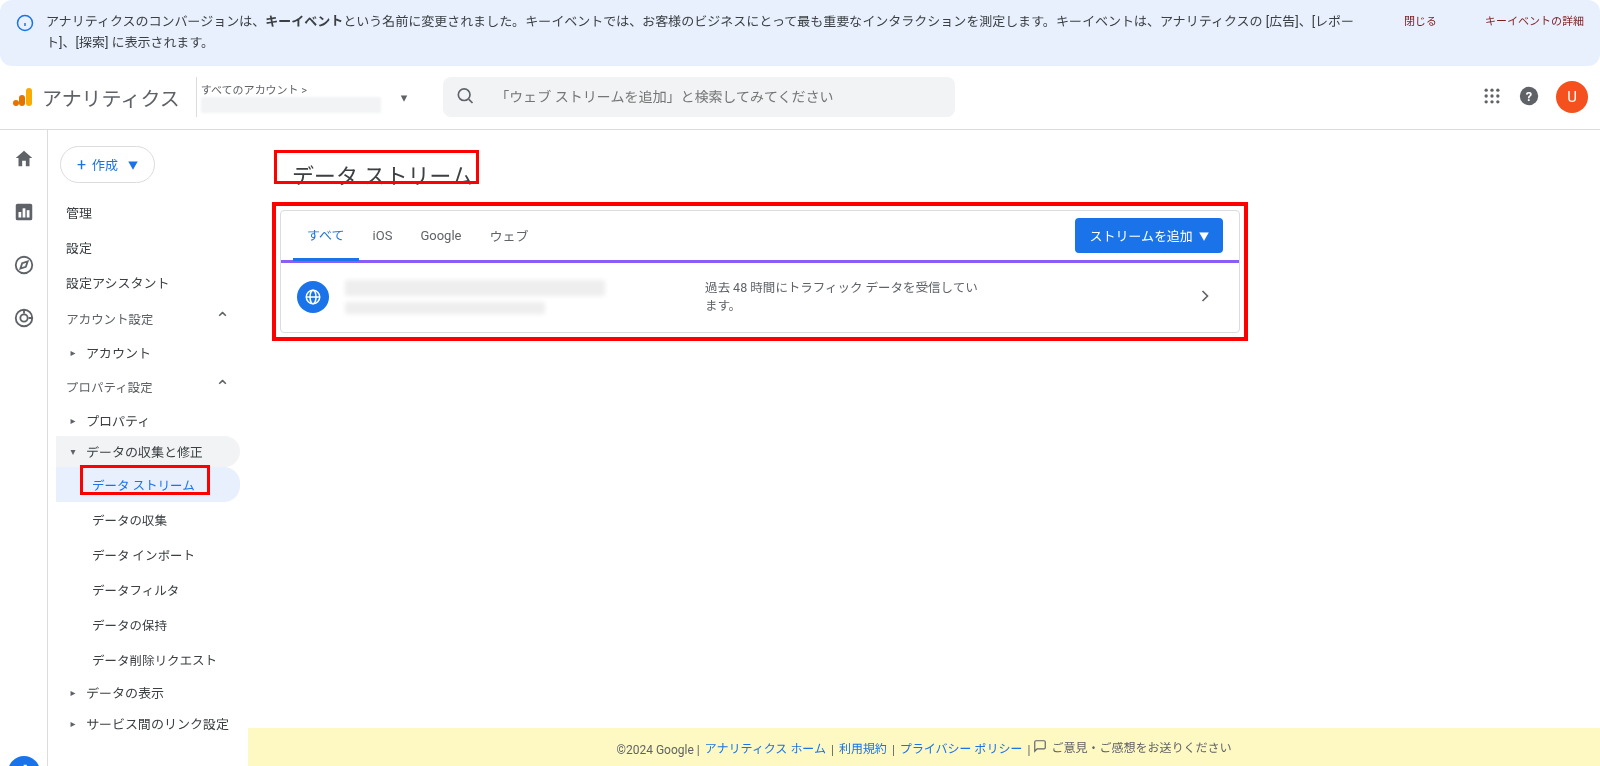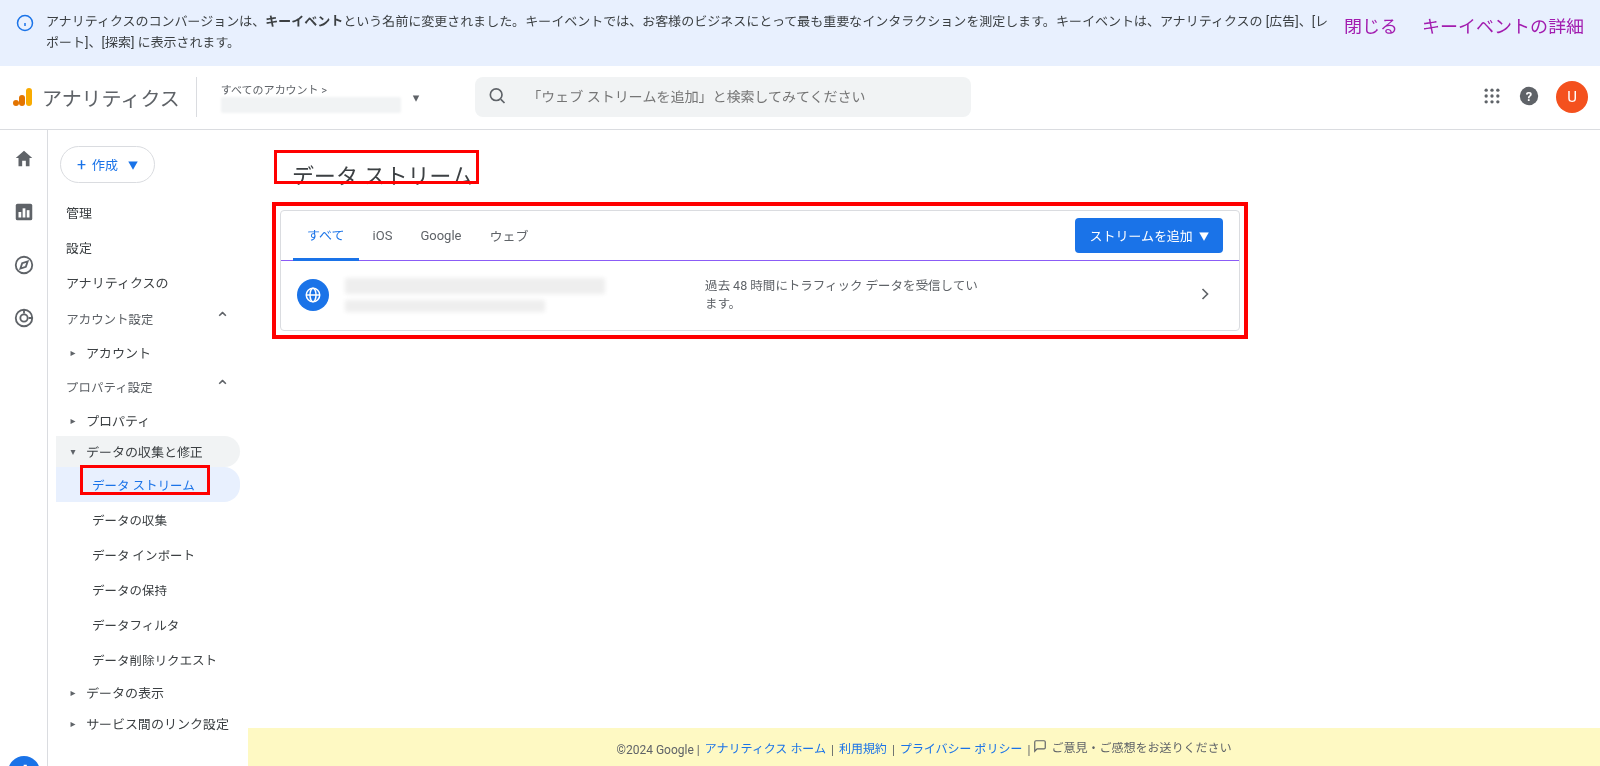--- a/index.html
+++ b/index.html
@@ -1,27 +1,27 @@
 <!DOCTYPE html>
 <html><head>
 <meta charset="utf-8">
 <style>
 *{margin:0;padding:0;box-sizing:border-box;font-family:'Roboto','Noto Sans JP',Arial,sans-serif;}
 body{background:#fff;color:#3c4043;font-size:13px;width:1600px;}
-.banner{background:#e8f0fe;display:flex;padding:12px 16px;align-items:flex-start;gap:12px;}
+.banner{background:#e8f0fe;display:flex;padding:12px 16px;align-items:flex-start;gap:12px;border-radius:12px;}
 .banner-icon{color:#1a73e8;flex-shrink:0;margin-top:2px;}
 .banner-text{flex:1;line-height:1.6;font-size:13px;}
 .banner-actions{display:flex;gap:24px;align-items:center;}
-.banner-link{color:#a21caf;cursor:pointer;font-size:18px;}
+.banner-link{color:#7f1d1d;cursor:pointer;font-size:11px;margin-left:24px;}
 
 .header{display:flex;align-items:center;height:64px;padding:0 12px;border-bottom:1px solid #dadce0;gap:8px;}
 .logo-wrap{display:flex;align-items:center;gap:6px;}
 .logo-icon{width:24px;height:24px;}
 .logo-text{font-size:20px;color:#5f6368;}
-.acct-picker{display:flex;align-items:center;border-left:1px solid #dadce0;padding:4px 24px;margin-left:8px;gap:4px;}
+.acct-picker{display:flex;align-items:center;border-left:1px solid #dadce0;padding:4px 4px;margin-left:8px;gap:12px;}
 .acct-text{font-size:11px;color:#5f6368;}
 .blurred{background:#f1f3f4;height:16px;width:180px;border-radius:2px;filter:blur(1px);}
 .search-wrap{flex:1;max-width:520px;margin-left:24px;position:relative;}
 .search-icon{position:absolute;left:12px;top:50%;transform:translateY(-50%);color:#5f6368;}
 .search-input{width:100%;height:40px;background:#f1f3f4;border:none;border-radius:8px;padding:0 52px;font-size:14px;color:#5f6368;}
 .flex-spacer{flex:1;}
 .header-icons{display:flex;align-items:center;gap:16px;}
 .header-icon{color:#5f6368;cursor:pointer;}
 .avatar{width:32px;height:32px;border-radius:50%;background:#f4511e;color:#fff;display:flex;align-items:center;justify-content:center;font-size:15px;}
 
@@ -44,21 +44,21 @@
 .highlight-box{border:3px solid #ff0000;position:absolute;pointer-events:none;}
 .collapse-btn{position:absolute;bottom:12px;left:50%;transform:translateX(-50%);cursor:pointer;color:#5f6368;}
 
 .main{flex:1;padding:20px 32px;position:relative;}
 .page-title{font-size:22px;color:#3c4043;font-weight:400;margin:8px 0 20px 12px;}
 .highlight-title{border:3px solid #ff0000;position:absolute;left:-6px;top:0px;width:205px;height:34px;}
 .title-wrap{position:relative;display:inline-block;}
 
 .card{border:1px solid #dadce0;border-radius:4px;position:relative;}
 .highlight-card{border:4px solid #ff0000;position:absolute;left:-8px;right:-8px;top:-8px;bottom:-8px;pointer-events:none;}
-.card-tabs{display:flex;align-items:center;border-bottom:1px solid #8b5cf6;padding:0 12px;}
+.card-tabs{display:flex;align-items:center;border-bottom:3px solid #8b5cf6;padding:0 12px;}
 .tab{padding:14px 14px;font-size:13px;color:#5f6368;cursor:pointer;}
 .tab.active{color:#1a73e8;border-bottom:3px solid #1a73e8;margin-bottom:-1px;}
 .add-stream-btn{margin-left:auto;background:#1a73e8;color:#fff;border-radius:4px;padding:8px 14px;font-size:13px;display:flex;align-items:center;gap:6px;cursor:pointer;margin-right:4px;}
 .stream-row{display:flex;align-items:center;padding:16px;cursor:pointer;}
 .stream-icon{width:32px;height:32px;border-radius:50%;background:#1a73e8;color:#fff;display:flex;align-items:center;justify-content:center;margin-right:16px;flex-shrink:0;}
 .stream-name{flex:0 0 360px;}
 .stream-blur1{background:#eee;height:16px;width:260px;margin-bottom:6px;border-radius:2px;filter:blur(2px);}
 .stream-blur2{background:#eee;height:12px;width:200px;border-radius:2px;filter:blur(2px);}
 .stream-status{flex:1;font-size:12.5px;color:#5f6368;line-height:1.5;max-width:280px;}
 .chevron{color:#5f6368;margin-left:auto;padding:0 8px;}
@@ -169,21 +169,21 @@
 
   <div class="sidebar">
     <div class="create-btn">
       <span style="font-size:16px;">+</span>
       <span>作成</span>
       <span style="font-size:10px;margin-left:4px;">▼</span>
     </div>
 
     <div class="nav-item">管理</div>
     <div class="nav-item">設定</div>
-    <div class="nav-item">アナリティクスの</div>
+    <div class="nav-item">設定アシスタント</div>
 
     <div class="nav-group">
       <span>アカウント設定</span>
         <span class="arrow">⌃</span>
     </div>
     <div class="tree-item">
       <span class="tree-arrow">▸</span>
       <span>アカウント</span>
     </div>
 
@@ -199,22 +199,22 @@
       <span class="tree-arrow">▾</span>
       <span>データの収集と修正</span>
     </div>
 
     <div style="position:relative;">
       <div class="nav-item sub2 selected">データ ストリーム</div>
       <div class="highlight-box" style="left:24px;top:-2px;width:130px;height:30px;"></div>
     </div>
     <div class="nav-item sub2">データの収集</div>
     <div class="nav-item sub2">データ インポート</div>
+    <div class="nav-item sub2">データフィルタ</div>
     <div class="nav-item sub2">データの保持</div>
-    <div class="nav-item sub2">データフィルタ</div>
     <div class="nav-item sub2">データ削除リクエスト</div>
 
     <div class="tree-item">
       <span class="tree-arrow">▸</span>
       <span>データの表示</span>
     </div>
     <div class="tree-item">
       <span class="tree-arrow">▸</span>
       <span>サービス間のリンク設定</span>
     </div>

